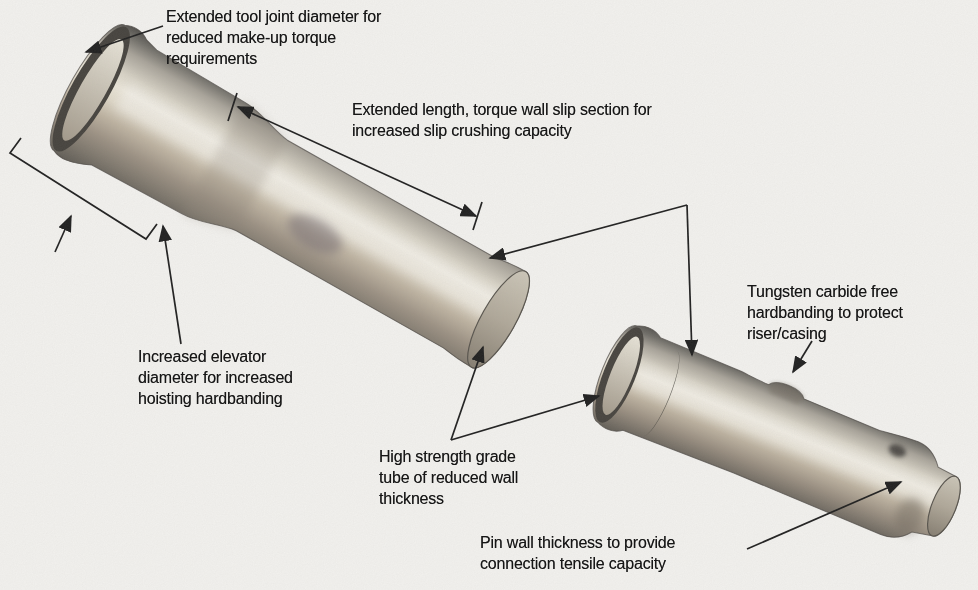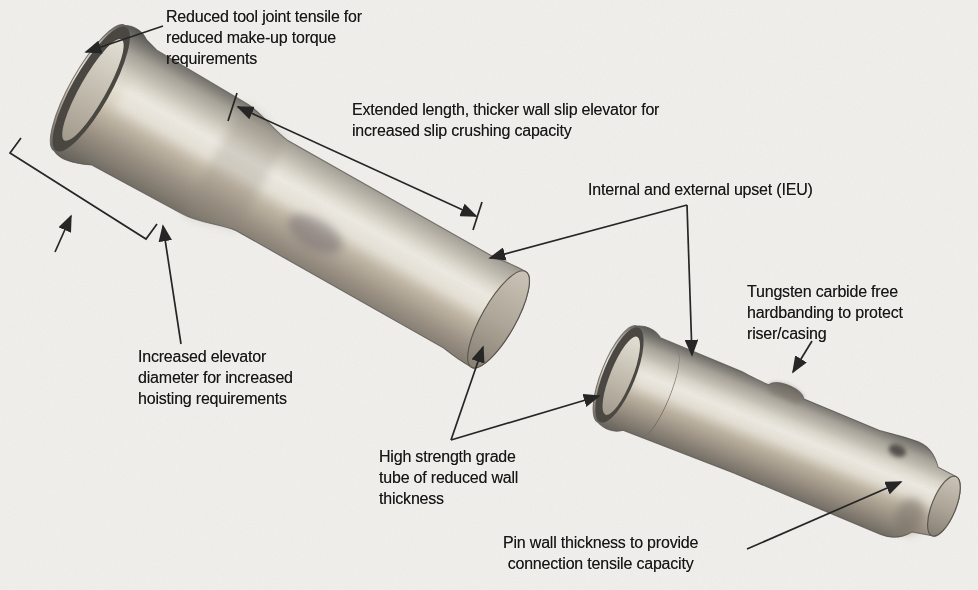--- a/index.html
+++ b/index.html
@@ -161,38 +161,37 @@
 
     <path d="M 451,440 L 483,347" marker-end="url(#ah)"></path>
     <path d="M 451,440 L 599,396" marker-end="url(#ah)"></path>
 
     <path d="M 747,549 L 901,482" marker-end="url(#ah)"></path>
   </g>
 
   <rect x="0" y="0" width="978" height="590" filter="url(#grain)" opacity="0.13"></rect>
 </svg>
 
-<div class="label" style="left:166px; top:6px;">Reduced tool joint tensile for
+<div class="label" style="left:166px; top:6px;">Extended tool joint diameter for
 reduced make-up torque
 requirements</div>
 
-<div class="label" style="left:352px; top:99px;">Extended length, thicker wall slip elevator for
+<div class="label" style="left:352px; top:99px;">Extended length, torque wall slip section for
 increased slip crushing capacity</div>
 
-<div class="label" style="left:588px; top:179px;">Internal and external upset (IEU)</div>
 
 
 <div class="label" style="left:138px; top:346px;">Increased elevator
 diameter for increased
-hoisting requirements</div>
+hoisting hardbanding</div>
 
 <div class="label" style="left:379px; top:446px;">High strength grade
 tube of reduced wall
 thickness</div>
 
 <div class="label" style="left:747px; top:281px;">Tungsten carbide free
 hardbanding to protect
 riser/casing</div>
 
-<div class="label" style="left:503px; top:532px;text-align:center;">Pin wall thickness to provide
+<div class="label" style="left:480px; top:532px;">Pin wall thickness to provide
 connection tensile capacity</div>
 
 </div>
 
 </body></html>

